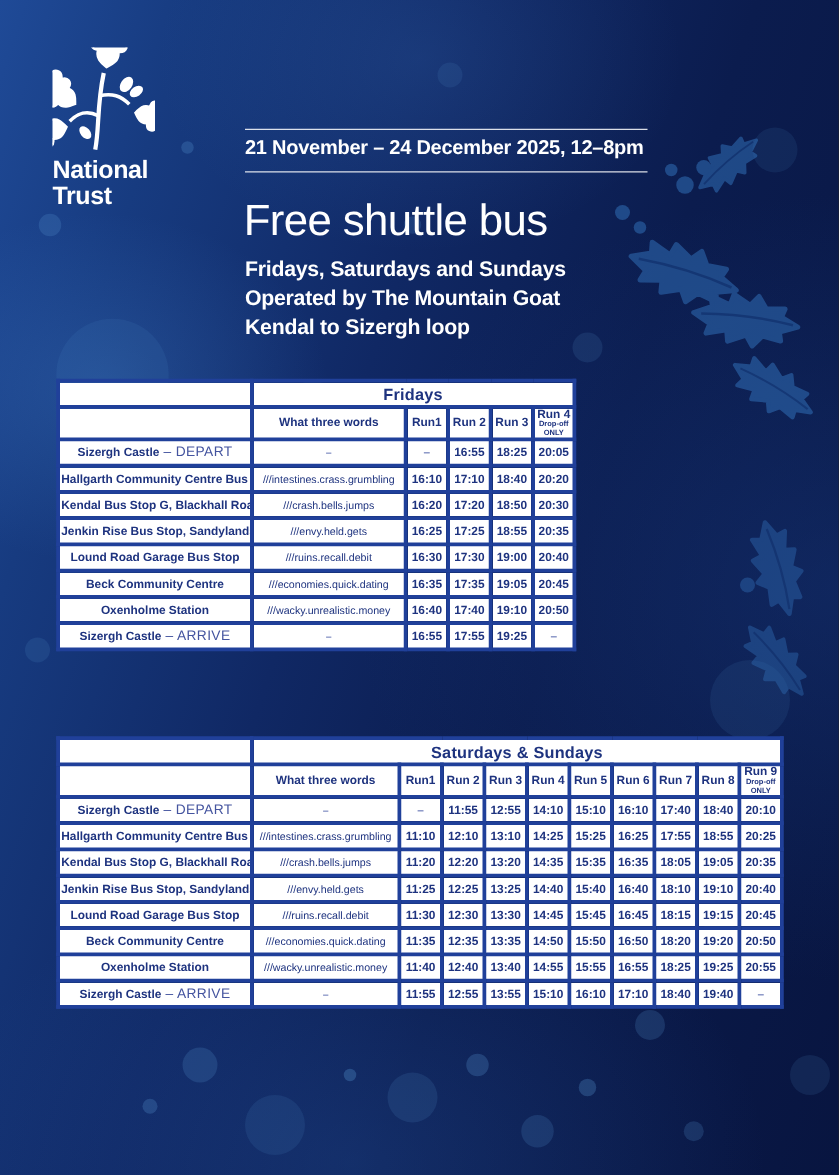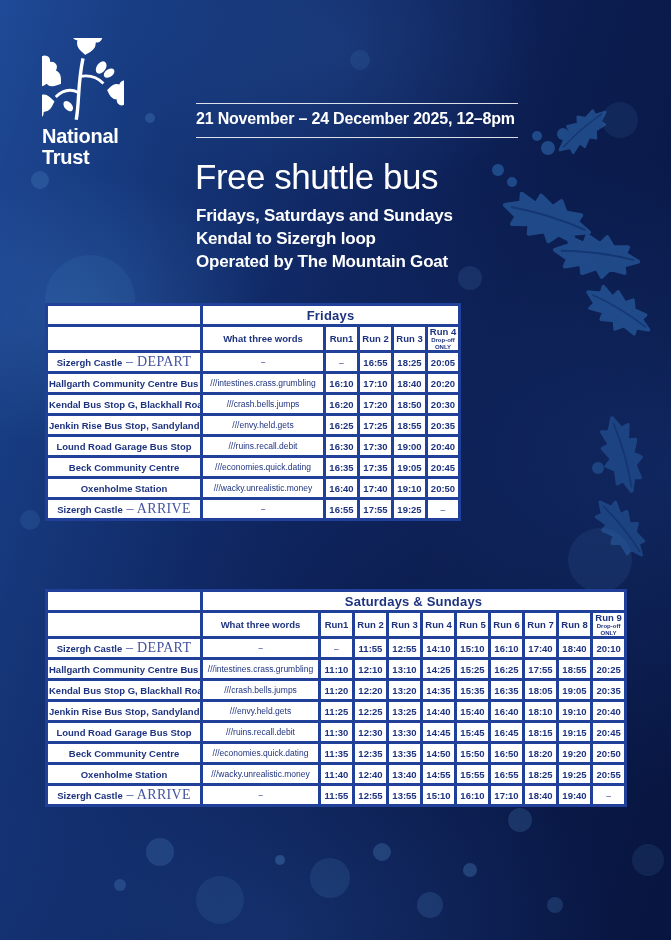--- a/index.html
+++ b/index.html
@@ -42,21 +42,21 @@
   table.timetable{border-collapse:collapse;table-layout:fixed;}
   table.timetable td{
     border:3px solid var(--border);background:#fff;color:var(--navy);
     text-align:center;vertical-align:middle;padding:0 1px;height:21px;overflow:hidden;
   }
   td.ghost{border:none;background:transparent;}
   td.band{background:var(--band);color:#fff;font-weight:bold;font-size:13px;height:20px;letter-spacing:0.2px;margin-top:44px;}
   td.colhead{font-weight:bold;font-size:9.5px;height:38px;line-height:10px;}
   td.shade{background:var(--shade);}
   td.stop{text-align:left;padding-left:6px;font-weight:bold;font-size:9.5px;white-space:nowrap;}
-  td.stop .tag{font-weight:normal;color:var(--tag);font-size:14px;letter-spacing:0.3px;font-family:Liberation Serif, serif;}
+  td.stop .tag{font-weight:normal;color:var(--tag);font-size:11px;letter-spacing:0.3px;}
   td.w3w{font-size:8.5px;}
   td.time{font-weight:bold;font-size:9.5px;}
   .dashval{color:#7380bb;font-weight:bold;}
   .runnote{font-size:6px;line-height:6.5px;font-weight:bold;}
 
   
   .footer{position:absolute;left:0;top:878px;width:100%;text-align:center;color:#fff;
     font-weight:bold;font-size:10px;letter-spacing:-0.1px;}
 </style>
 </head>
@@ -143,22 +143,22 @@
     </div>
   </div>
 
   <div class="rule r1"></div>
   <div class="dates">21 November – 24 December 2025, 12–8pm</div>
   <div class="rule r2"></div>
 
   <div class="free">Free shuttle bus</div>
   <div class="introlines">
     <div>Fridays, Saturdays and Sundays</div>
+    <div>Operated by The Mountain Goat</div>
     <div>Kendal to Sizergh loop</div>
-    <div>Operated by The Mountain Goat</div>
   </div>
 
   <div class="twrap fridays" id="mount-fridays">
       <table class="timetable" style="width: 413px;">
         <colgroup>
           <col style="width: 155px;">
           <col style="width: 123px;">
           <col style="width: 34px;">
           <col style="width: 34px;">
           <col style="width: 34px;">

